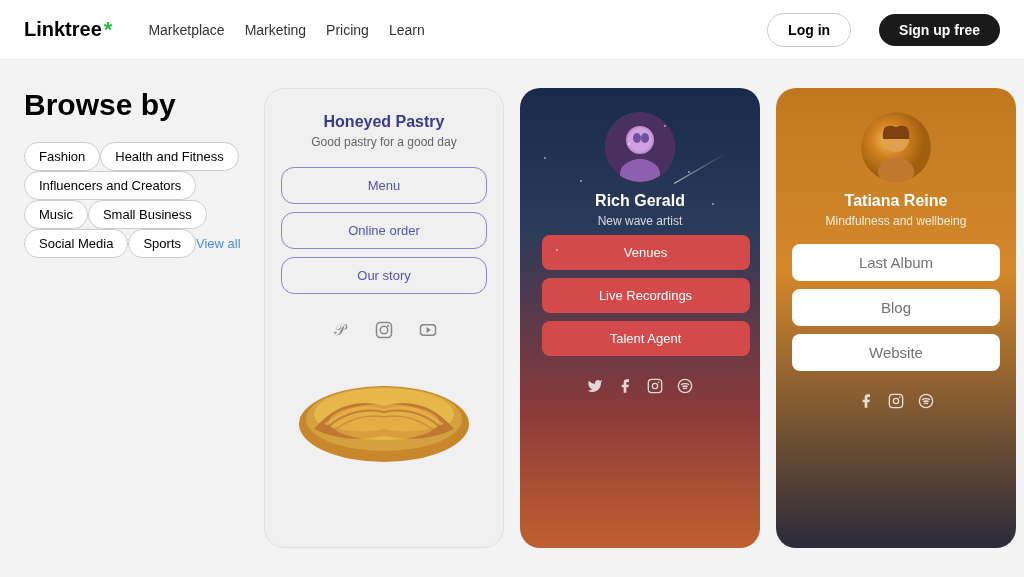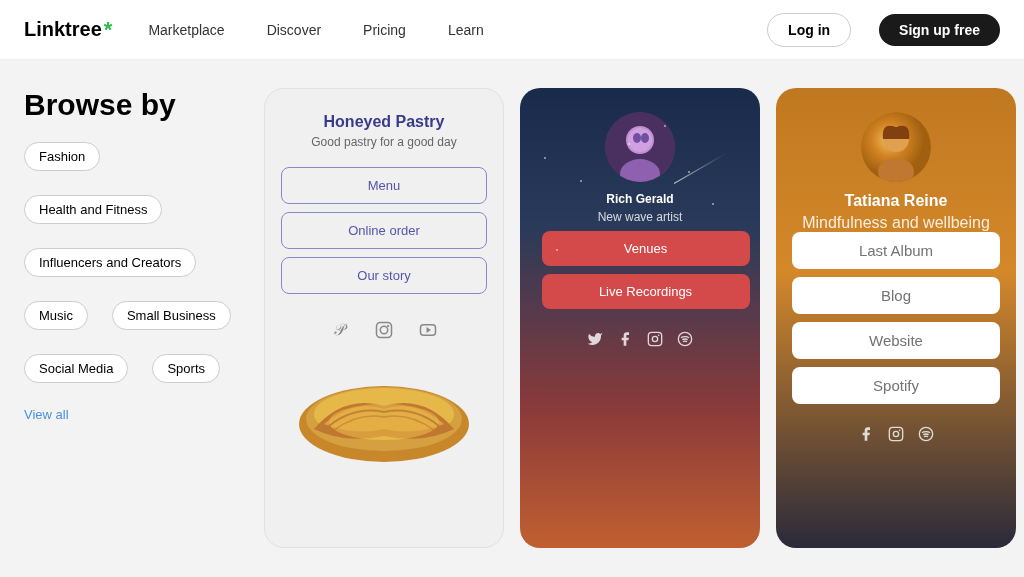--- a/index.html
+++ b/index.html
@@ -16,21 +16,21 @@
     }
     .logo {
       font-weight: 800;
       font-size: 20px;
       margin-right: 36px;
       display: flex;
       align-items: center;
       gap: 2px;
     }
     .logo-asterisk { color: #2dba4e; font-size: 22px; }
-    .nav { display: flex; gap: 42px; flex: 1; }
+    .nav { display: flex; gap: 20px; flex: 1; }
     .nav a { text-decoration: none; color: #333; font-size: 14px; font-weight: 500; }
     .header-actions { display: flex; gap: 28px; align-items: center; }
     .btn-login {
       border: 1px solid #ccc;
       background: white;
       padding: 8px 20px;
       border-radius: 24px;
       font-size: 14px;
       font-weight: 600;
       cursor: pointer;
@@ -45,21 +45,21 @@
       font-weight: 600;
       cursor: pointer;
     }
 
     
     .main { display: flex; padding: 28px 24px; gap: 20px; }
 
     
     .sidebar { width: 220px; flex-shrink: 0; }
     .browse-title { font-size: 30px; font-weight: 700; margin-bottom: 20px; }
-    .tags { display: flex; flex-wrap: wrap; gap: 24px; }
+    .tags { display: flex; flex-wrap: wrap; gap: 0; }
     .tag {
       border: 1px solid #ccc;
       background: white;
       border-radius: 20px;
       padding: 6px 14px;
       font-size: 13px;
       cursor: pointer;
       white-space: nowrap;
     }
     .view-all { color: #4a90e2; font-size: 13px; cursor: pointer; background: none; border: none; }
@@ -112,21 +112,21 @@
       font-size: 12px;
       color: #666;
       text-align: center;
       margin-bottom: 18px;
     }
     .card-btn-outline {
       width: 100%;
       border: 1.5px solid #8888cc;
       background: transparent;
       color: #5555aa;
-      border-radius: 8px;
+      border-radius: 13px;
       padding: 10px;
       font-size: 13px;
       cursor: pointer;
       margin-bottom: 8px;
       text-align: center;
     }
     .card-1-icons {
       display: flex;
       gap: 16px;
       margin-top: 14px;
@@ -160,21 +160,21 @@
       height: 70px;
       border-radius: 50%;
       background: linear-gradient(135deg, #6a4080 0%, #3a2060 50%, #8a5090 100%);
       margin-bottom: 10px;
       overflow: hidden;
       display: flex;
       align-items: center;
       justify-content: center;
     }
     .card-2-name {
-      font-size: 12px;
+      font-size: 16px;
       font-weight: 700;
       color: white;
       text-align: center;
       margin-bottom: 4px;
     }
     .card-2-sub {
       font-size: 12px;
       color: rgba(255,255,255,0.8);
       text-align: center;
       margin-bottom: 7px;
@@ -215,23 +215,24 @@
       overflow: hidden;
     }
     .card-3-name {
       font-size: 16px;
       font-weight: 700;
       color: white;
       text-align: center;
       margin-bottom: 4px;
     }
     .card-3-sub {
-      font-size: 16px;
+      font-size: 12px;
       color: rgba(255,255,255,0.85);
       text-align: center;
+      margin-bottom: 16px;
     }
     .card-btn-white {
       width: 100%;
       background: white;
       color: #737373;
       border: none;
       border-radius: 8px;
       padding: 10px;
       font-size: 15px;
       cursor: pointer;
@@ -266,21 +267,21 @@
 </head>
 <body>
 
 <header class="header">
   <div class="logo">
     <span>Linktree</span>
       <span class="logo-asterisk">*</span>
   </div>
   <nav class="nav">
     <a>Marketplace</a>
-    <a>Discover</a>
+    <a>Marketing</a>
     <a>Pricing</a>
     <a>Learn</a>
   </nav>
   <div class="header-actions">
     <button class="btn-login">Log in</button>
     <button class="btn-signup">Sign up free</button>
   </div>
 </header>
 
 <div class="main">
@@ -356,20 +357,21 @@
           <ellipse cx="35" cy="62" rx="20" ry="15" fill="#9060b0"></ellipse>
           <circle cx="35" cy="28" r="12" fill="#d0a0e0"></circle>
           <ellipse cx="32" cy="26" rx="4" ry="5" fill="#7050a0"></ellipse>
           <ellipse cx="40" cy="26" rx="4" ry="5" fill="#7050a0"></ellipse>
         </svg>
       </div>
       <div class="card-2-name">Rich Gerald</div>
       <div class="card-2-sub">New wave artist</div>
       <button class="card-btn-red">Venues</button>
       <button class="card-btn-red">Live Recordings</button>
+      <button class="card-btn-red">Talent Agent</button>
       <div class="card-2-icons">
         <span>
           <svg width="16" height="16" viewBox="0 0 24 24" fill="rgba(255,255,255,0.8)">
               <path d="M23 3a10.9 10.9 0 01-3.14 1.53 4.48 4.48 0 00-7.86 3v1A10.66 10.66 0 013 4s-4 9 5 13a11.64 11.64 0 01-7 2c9 5 20 0 20-11.5a4.5 4.5 0 00-.08-.83A7.72 7.72 0 0023 3z"></path>
             </svg>
         </span>
         <span>
           <svg width="16" height="16" viewBox="0 0 24 24" fill="rgba(255,255,255,0.8)">
               <path d="M18 2h-3a5 5 0 00-5 5v3H7v4h3v8h4v-8h3l1-4h-4V7a1 1 0 011-1h3z"></path>
             </svg>
@@ -408,21 +410,20 @@
           <ellipse cx="35" cy="60" rx="18" ry="14" fill="#c07830"></ellipse>
 
           <path d="M22,27 Q20,10 35,15 Q50,10 48,27" fill="#804010"></path>
         </svg>
       </div>
       <div class="card-3-name">Tatiana Reine</div>
       <div class="card-3-sub">Mindfulness and wellbeing</div>
       <button class="card-btn-white">Last Album</button>
       <button class="card-btn-white">Blog</button>
       <button class="card-btn-white">Website</button>
-      <button class="card-btn-white">Spotify</button>
       <div class="card-3-icons">
         <span>
           <svg width="16" height="16" viewBox="0 0 24 24" fill="rgba(255,255,255,0.8)">
               <path d="M18 2h-3a5 5 0 00-5 5v3H7v4h3v8h4v-8h3l1-4h-4V7a1 1 0 011-1h3z"></path>
             </svg>
         </span>
         <span>
           <svg width="16" height="16" viewBox="0 0 24 24" fill="none" stroke="rgba(255,255,255,0.8)" stroke-width="2">
               <rect x="2" y="2" width="20" height="20" rx="5"></rect>
               <circle cx="12" cy="12" r="4"></circle>

